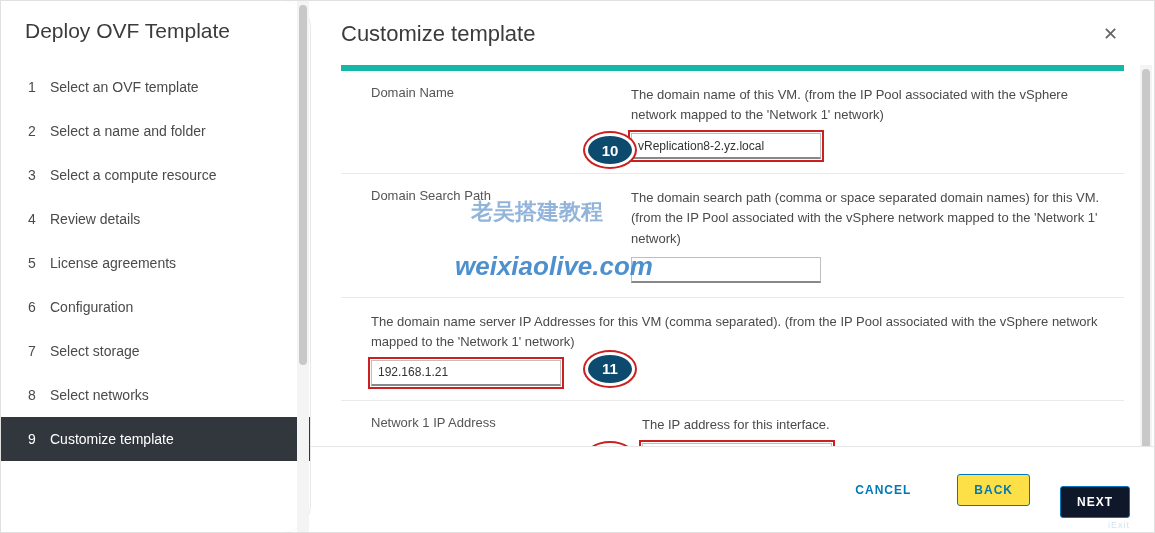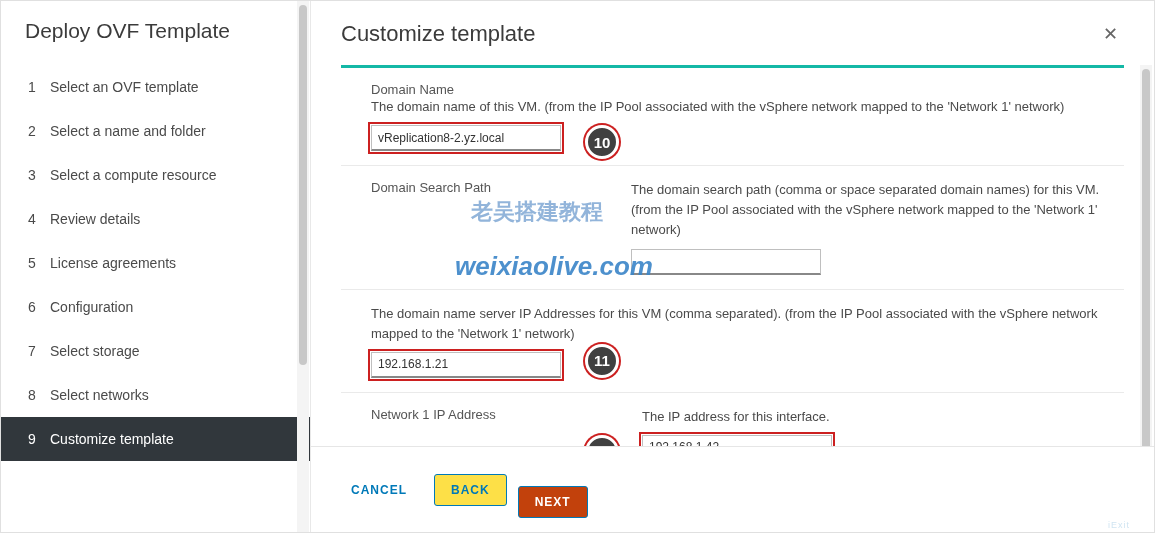--- a/index.html
+++ b/index.html
@@ -13,20 +13,21 @@
     overflow: hidden;
     position: relative;
     border: 1px solid #e0e0e0;
   }
   .layout { display: flex; height: 100%; }
   .sidebar {
     width: 310px;
     border-right: 1px solid #e8e8e8;
     position: relative;
     padding-top: 18px;
+    border-radius: 27px;
   }
   .sidebar-inner {
     height: 100%;
     overflow-y: auto;
   }
   .wizard-title {
     font-size: 21px;
     color: #3b3b3b;
     padding: 0 24px 22px 24px;
     font-weight: 400;
@@ -78,21 +79,21 @@
     position: absolute; right: 2px; top: 4px; width: 8px; height: 400px;
     background: #c8c8c8; border-radius: 4px;
   }
 
   .field-row {
     display: flex;
     padding: 14px 10px 14px 30px;
     border-bottom: 1px solid #eaeaea;
     position: relative;
   }
-  .field-row:first-child { border-top: 3px solid #14b8a6; flex-direction: column; }
+  .field-row:first-child { border-top: 6px solid #14b8a6; }
   .field-label {
     width: 260px;
     padding-right: 16px;
     color: #555;
     font-size: 13px;
   }
   .field-body { flex: 1; }
   .field-desc {
     color: #4a4a4a;
     line-height: 1.55;
@@ -105,50 +106,51 @@
     border: 1px solid #bfbfbf;
     border-bottom: 2px solid #888;
     padding: 2px 6px;
     font-size: 12px;
     color: #333;
   }
   .hl-red { outline: 2px solid #cc2020; outline-offset: 1px; }
 
   .badge {
     position: absolute;
-    width: 34px; height: 34px;
+    width: 50px; height: 34px;
     border-radius: 50%;
-    background: #404040;
+    background: #0c4a6e;
     border: 3px solid #fff;
     box-shadow: 0 0 0 2px #cc2020;
     color: #fff;
     font-weight: bold;
     font-size: 15px;
     display: flex; align-items: center; justify-content: center;
   }
 
   .footer {
     border-top: 1px solid #e6e6e6;
     padding: 14px 24px;
     display: flex;
+    justify-content: flex-end;
     align-items: center;
-    gap: 11px;
+    gap: 30px;
     position: relative;
   }
   .btn {
     font-size: 12px;
     letter-spacing: 1px;
     padding: 8px 16px;
     border-radius: 3px;
     cursor: pointer;
     font-weight: 600;
   }
   .btn-cancel { color: #0079b8; background: transparent; border: none; }
   .btn-back { color: #0079b8; background: #fde047; border: 1px solid #0079b8; }
-  .btn-next { color: #fff; background: #c2410c; border: 1px solid #0079b8; position: relative; margin-top: 25px; }
+  .btn-next { color: #fff; background: #0f172a; border: 1px solid #0079b8; position: relative; margin-top: 25px; }
   .next-sub { position: absolute; right: 24px; bottom: 2px; font-size: 9px; color: #d0e5f2; letter-spacing: 1px;}
 
   .watermark1 {
     position: absolute; left: 470px; top: 196px;
     font-size: 22px; font-weight: bold; color: #7fa8d4; opacity: 0.85;
     pointer-events: none;
   }
   .watermark2 {
     position: absolute; left: 454px; top: 250px;
     font-size: 26px; font-weight: bold; color: #3a85c8; opacity: 0.9;

